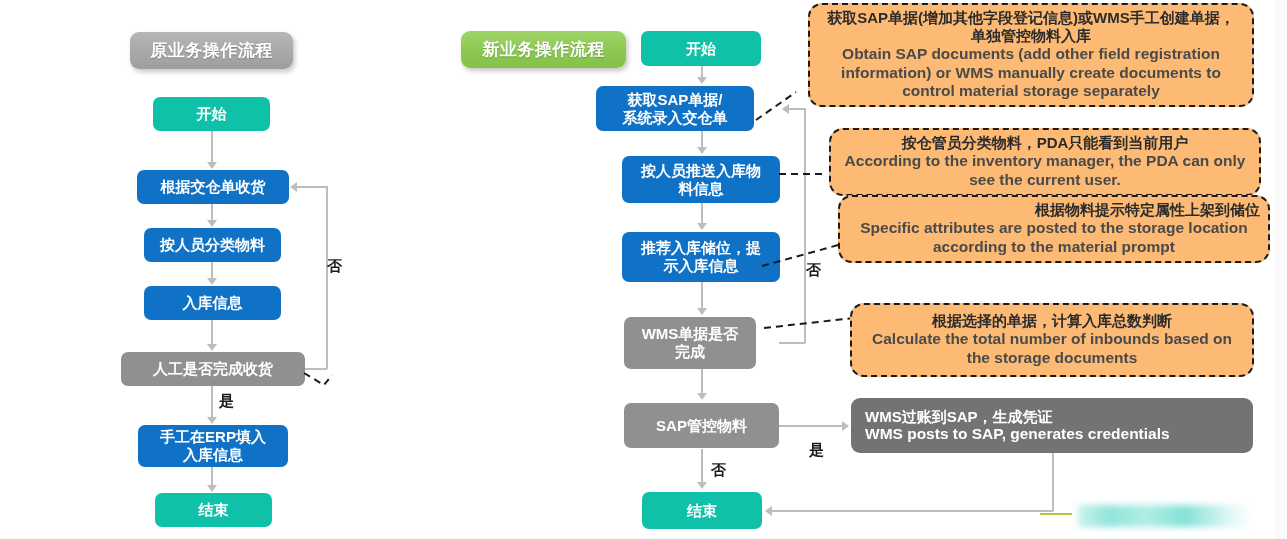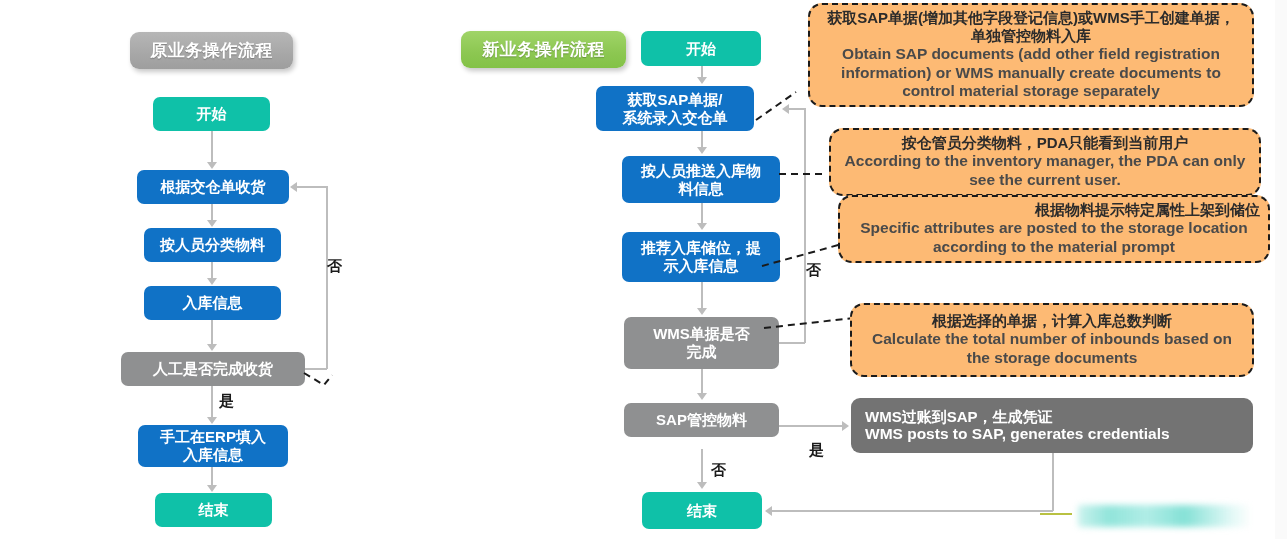--- a/index.html
+++ b/index.html
@@ -149,24 +149,24 @@
 
   <div class="node blue" style="left:596px; top:86px; width:158px; height:45px;">获取SAP单据/
 系统录入交仓单</div>
 
   <div class="node blue" style="left:622px; top:156px; width:158px; height:47px;">按人员推送入库物
 料信息</div>
 
   <div class="node blue" style="left:622px; top:232px; width:158px; height:50px;">推荐入库储位，提
 示入库信息</div>
 
-  <div class="node grey" style="left:624px; top:317px; width:155px; height:52px;">WMS单据是否
+  <div class="node grey" style="left:624px; top:317px; width:132px; height:52px;">WMS单据是否
 完成</div>
 
-  <div class="node grey" style="left:624px; top:403px; width:155px; height:34px;">SAP管控物料</div>
+  <div class="node grey" style="left:624px; top:403px; width:155px; height:45px;">SAP管控物料</div>
 
   <div class="node teal" style="left:642px; top:492px; width:120px; height:37px;">结束</div>
 
   <div class="ln v" style="left:701px; top:66px; height:12px;"></div>
   <div class="arrow-d" style="left:696.5px; top:77px;"></div>
 
   <div class="ln v" style="left:701px; top:131px; height:16px;"></div>
   <div class="arrow-d" style="left:696.5px; top:147px;"></div>
 
   <div class="ln v" style="left:701px; top:203px; height:21px;"></div>

